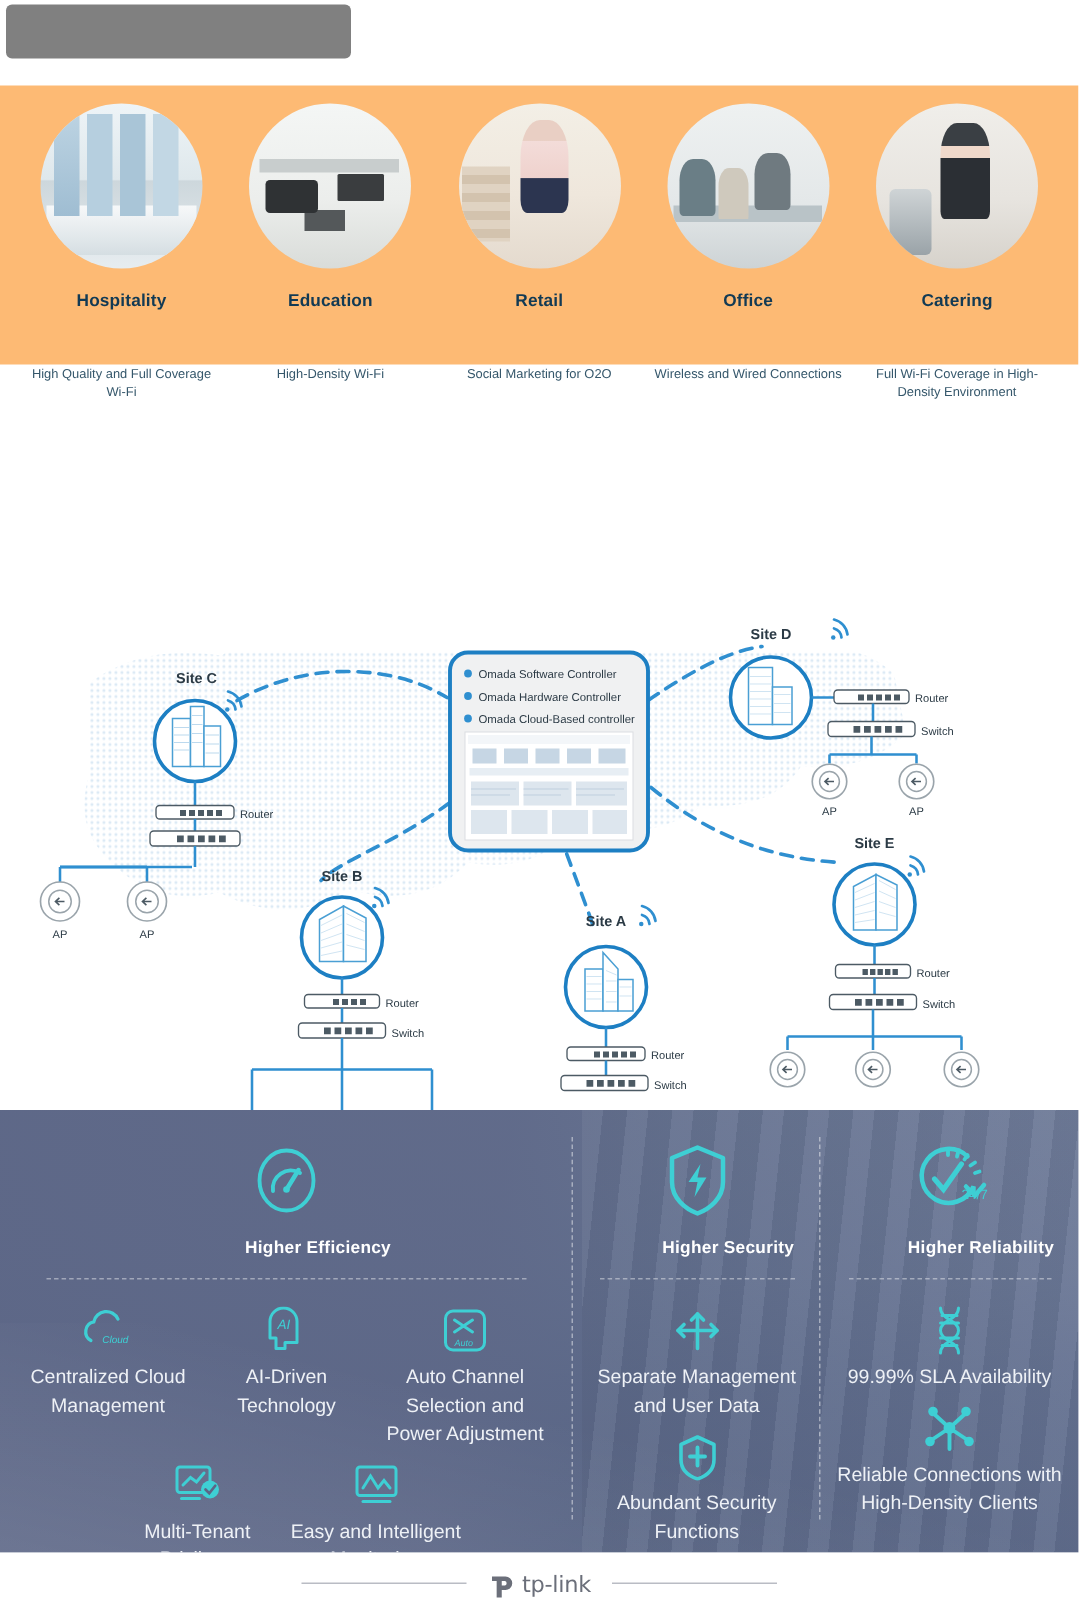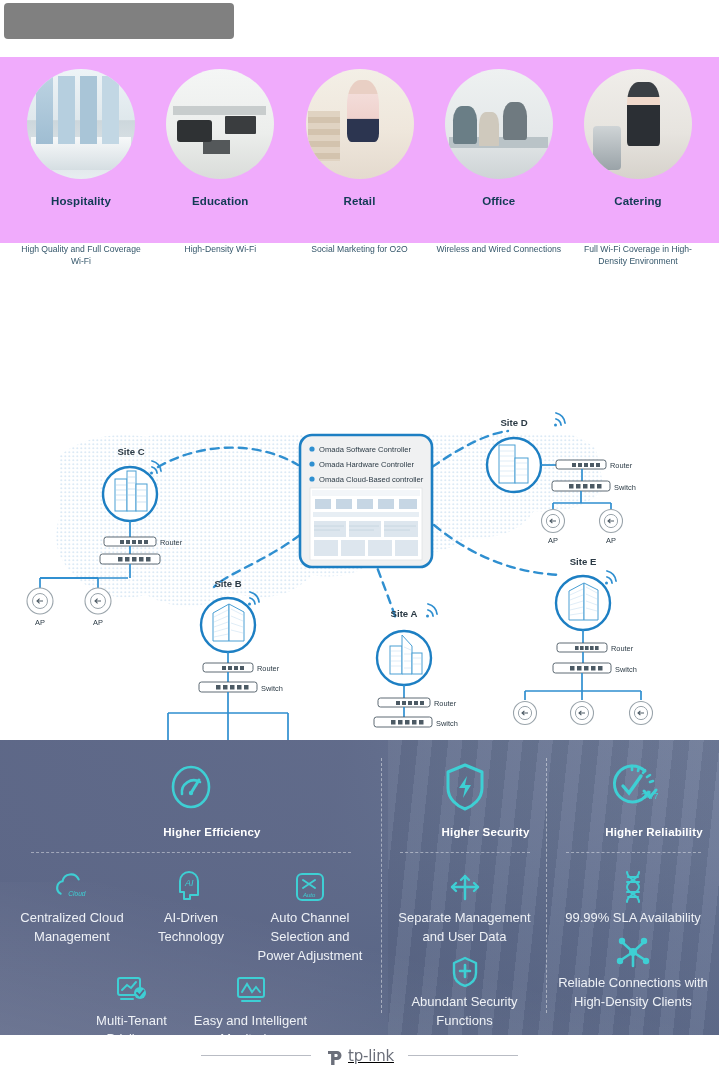--- a/index.html
+++ b/index.html
@@ -15,21 +15,21 @@
   .top-placeholder {
     position: absolute; left: 4px; top: 3px;
     width: 230px; height: 36px;
     background: #808080; border-radius: 4px;
   }
 
   
   .scenarios {
     position: absolute; left: 0; top: 57px;
     width: 719px; height: 186px;
-    background: #f0abfc;
+    background: #fdba74;
     display: flex; align-items: flex-start; justify-content: space-between;
     padding: 12px 14px 0 14px;
   }
   .scenario { width: 134px; text-align: center; }
   .scen-photo {
     width: 108px; height: 110px; margin: 0 auto 16px auto;
     border-radius: 50% / 50%;
     overflow: hidden; position: relative;
     background: #cfd8da;
   }
@@ -132,21 +132,21 @@
   .fcol.c2 .fitem { width: 160px; }
   .fcol.c3 .fitem { width: 170px; }
   .fitem .ficon-s { height: 40px; display:flex; align-items:center; justify-content:center;font-style:italic; }
   .fitem .flabel {
     margin-top: 2px; font-size: 13px; color:#eef1f6; line-height: 1.45;
   }
 
   
   .footer {
     position:absolute; left:0; top:1035px; width:719px; height:41px;
-    background:#fff; display:flex; align-items:center; justify-content:center;text-decoration:underline;
+    background:#fff; display:flex; align-items:center; justify-content:center;
   }
   .foot-rule { width:110px; height:1px; background:#b9bcc4; }
   .foot-logo { margin: 0 14px; display:flex; align-items:center; }
   .foot-logo .lg-text {
     font-size: 15px; color:#6b6f7a; letter-spacing:-.2px; margin-left:3px;
     font-family:"DejaVu Sans", sans-serif;
   }
 </style>
 </head>
 <body>

